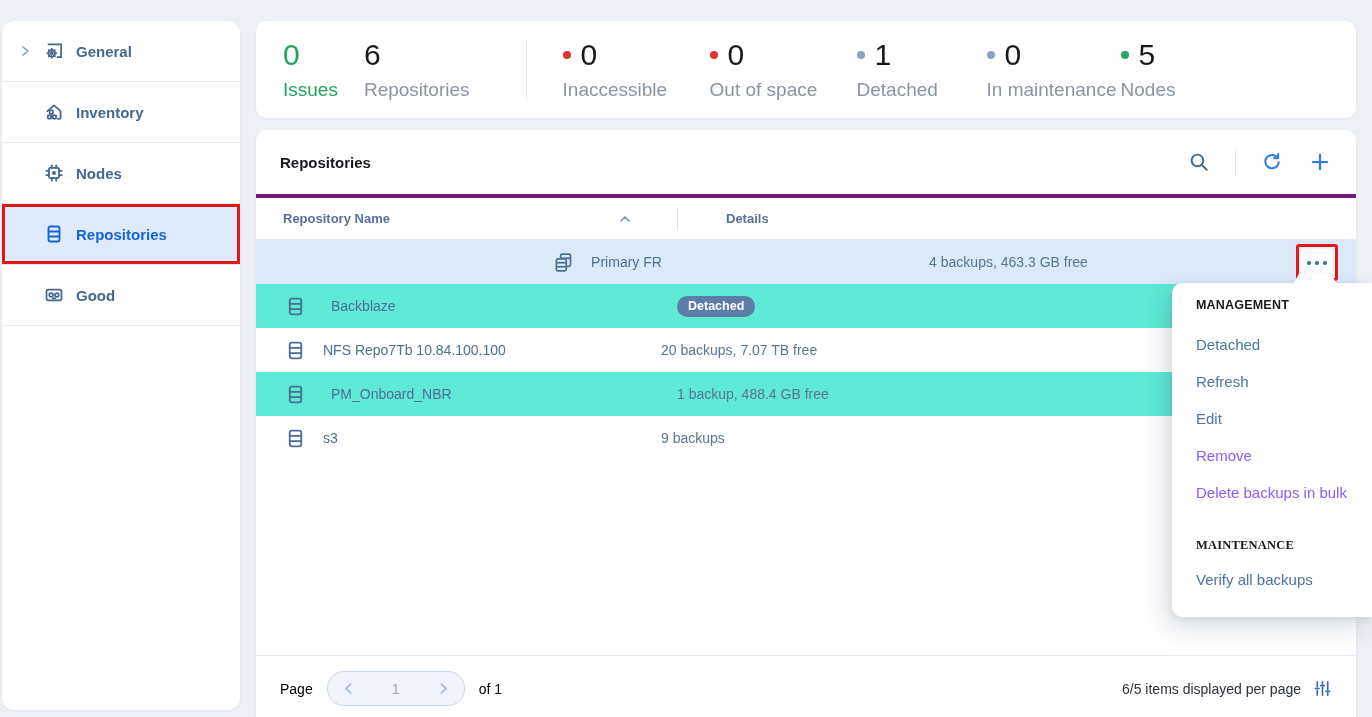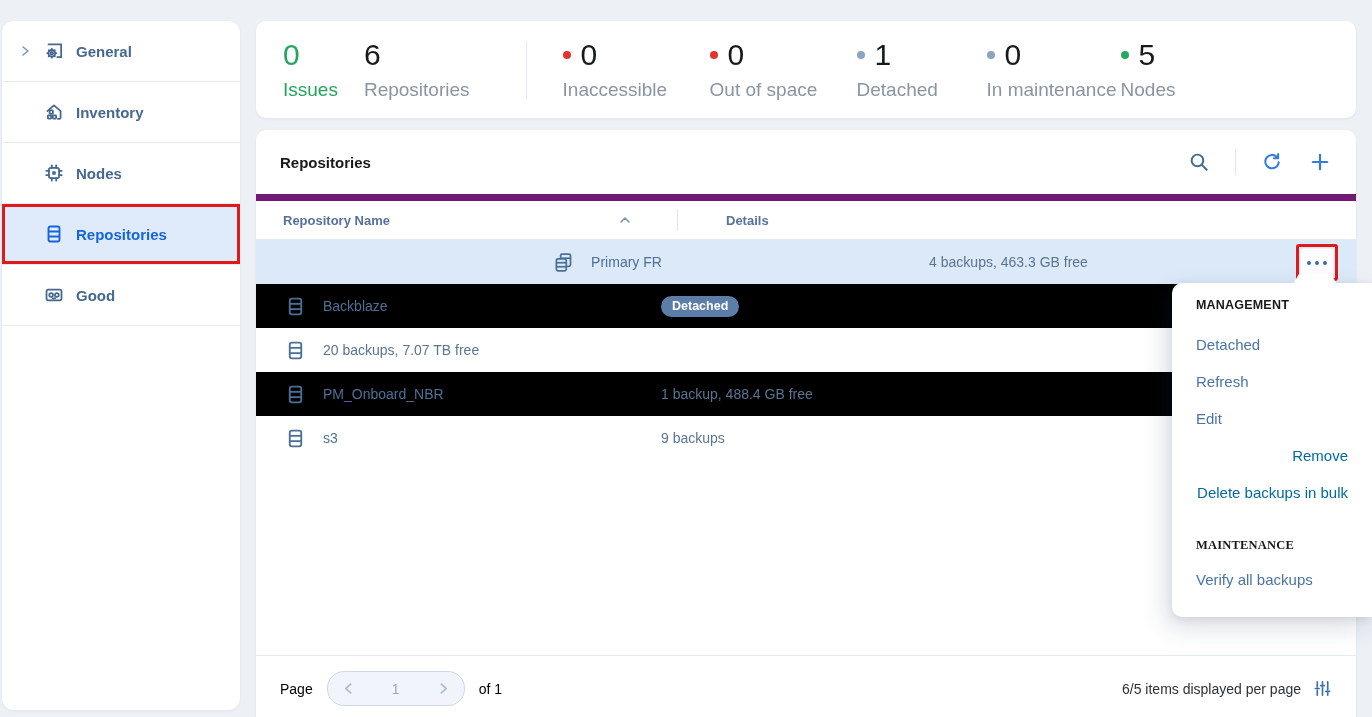--- a/index.html
+++ b/index.html
@@ -59,34 +59,34 @@
     box-shadow: 0 1px 3px rgba(20,40,80,.06);
   }
   .panel-head { height: 64px; display: flex; align-items: center; padding: 0 24px; }
   .panel-title { font-size: 15px; font-weight: 700; color: #17191d; flex: 1; }
   .head-icons { display: flex; align-items: center; gap: 24px; }
   .head-icons .hic { width: 24px; height: 24px; display:flex; align-items:center; justify-content:center; cursor: pointer; }
   .hic.search { color: #3f6a96; }
   .hic.refresh, .hic.plus { color: #2f7de1; }
   .icons-div { width: 1px; height: 26px; background: #e2e7ee; }
   .table-head {
-    height: 46px; border-top: 7px solid #701a75; border-bottom: 1px solid #e8ecf2;
+    height: 46px; border-top: 4px solid #701a75; border-bottom: 1px solid #e8ecf2;
     display: flex; align-items: center; padding-left: 27px;
     color: #56719a; font-weight: 700; font-size: 13px; gap: 32px;
   }
   .col-name { flex: 0 0 352px; display: flex; align-items: center; justify-content: space-between; cursor: pointer; }
   .sort-caret { color: #7e94ae; margin-right: 4px; display: flex; }
   .col-div { width: 1px; height: 22px; background: #dfe5ec; margin: 0 0 0 10px; }
   .col-details { padding-left: 16px; }
   
   .row {
     position: relative; height: 44px; display: flex; align-items: center;
     padding-left: 27px; font-size: 14px; cursor: pointer;
   }
-  .row.alt { background: #000000; }
+  .row.alt { background: #5eead4; gap: 8px; }
   .row.selected { background: #dce9f8; justify-content: center; }
   .row .ric { width: 24px; height: 24px; color: #4a7097; display:flex; align-items:center; justify-content:center; }
   .row .rname { margin-left: 16px; color: #4d7096; flex: 0 0 322px; }
   .row .rdetails { padding-left: 16px; color: #5a7591; }
   .badge {
     display: inline-block; background: #5b7da7; color: #fff; font-weight: 700;
     font-size: 12.5px; padding: 3px 11px 4px; border-radius: 11px; margin-left: 16px;
   }
   .ellipsis-wrap {
     position: absolute; right: 18px; top: 4px;
@@ -127,21 +127,21 @@
     box-shadow: -6px 10px 26px rgba(30,50,90,.16), 0 2px 8px rgba(30,50,90,.10);
     padding-top: 7px; z-index: 4;
   }
   .menu-header {
     padding: 8px 24px; font-size: 12.5px; font-weight: 800; color: #17191d;
     letter-spacing: .2px;
   }
   .menu-item {
     padding: 10px 24px; font-size: 15px; color: #4a74a3; cursor: pointer;
   }
-  .menu-item.danger { color: #0369a1; text-align: right; }
+  .menu-item.danger { color: #8b5cf6; }
   .mi-recover { margin-top: 6px; }
   .menu-header.second { margin-top: 19px; font-family: Liberation Serif, serif; }
   svg { display: block; }
 </style>
 </head>
 <body>
 
 <nav class="sidebar">
   <div class="side-item">
     <span class="chev">
@@ -347,20 +347,21 @@
   </div>
 
   <div class="row">
     <span class="ric">
       <svg width="23" height="23" viewBox="0 0 20 20" stroke="currentColor" fill="none" stroke-width="1.6">
         <rect x="5" y="3.2" width="10" height="13.6" rx="1.8"></rect>
           <line x1="5" y1="7.7" x2="15" y2="7.7"></line>
           <line x1="5" y1="12.3" x2="15" y2="12.3"></line>
       </svg>
     </span>
+    <span class="rname">NFS Repo7Tb 10.84.100.100</span>
     <span class="rdetails">20 backups, 7.07 TB free</span>
   </div>
 
   <div class="row alt">
     <span class="ric">
       <svg width="23" height="23" viewBox="0 0 20 20" stroke="currentColor" fill="none" stroke-width="1.6">
         <rect x="5" y="3.2" width="10" height="13.6" rx="1.8"></rect>
           <line x1="5" y1="7.7" x2="15" y2="7.7"></line>
           <line x1="5" y1="12.3" x2="15" y2="12.3"></line>
       </svg>

